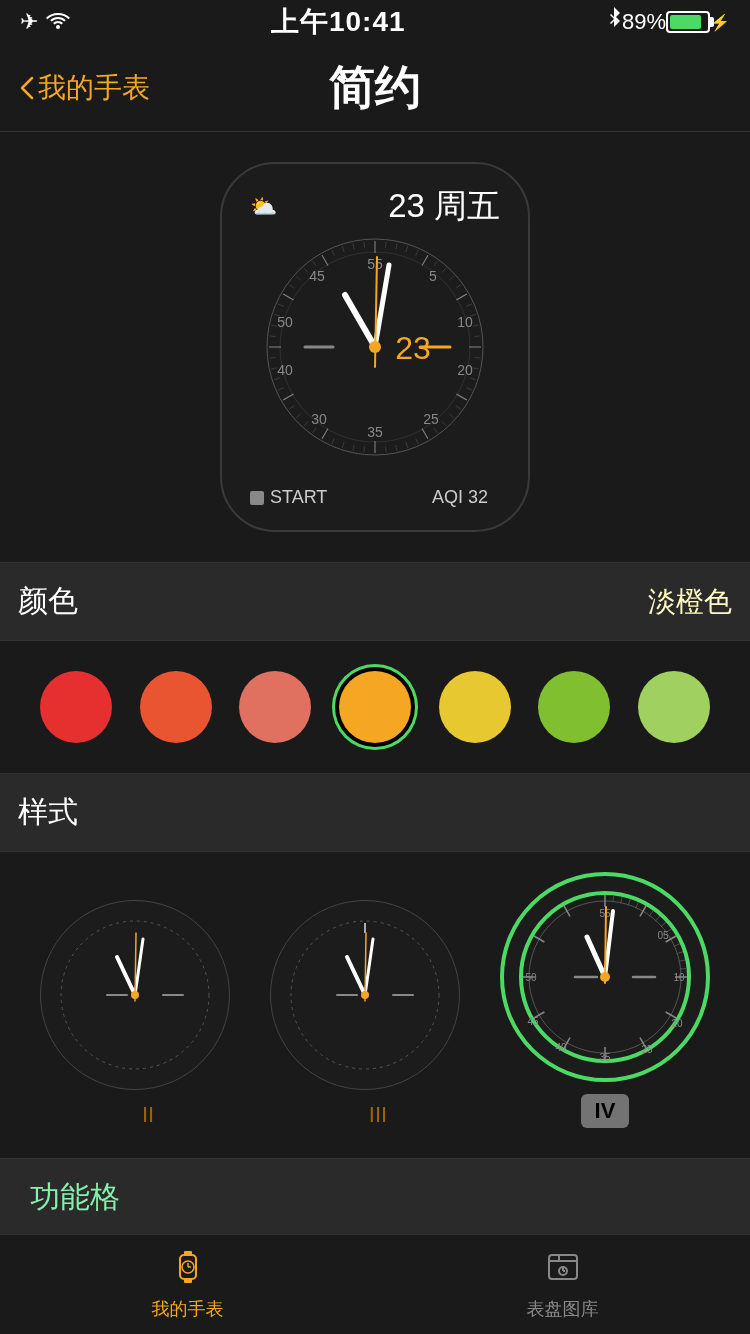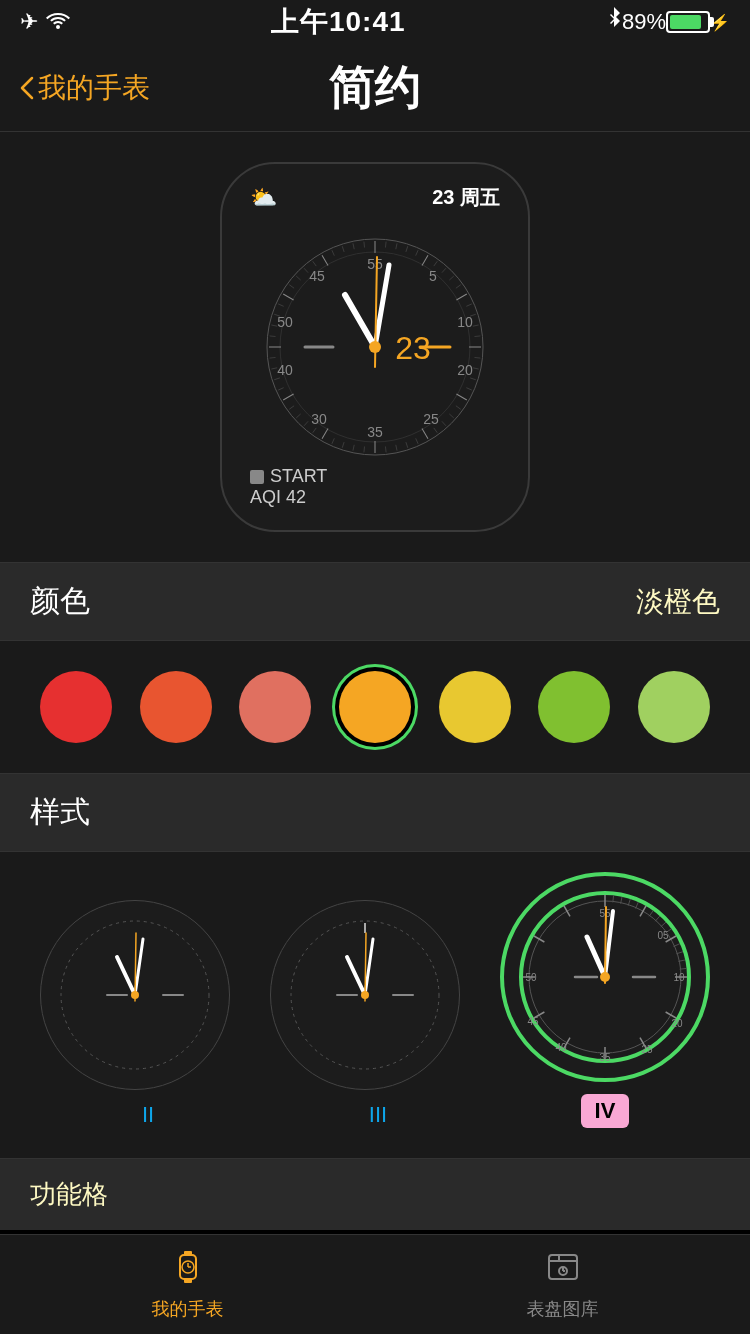--- a/index.html
+++ b/index.html
@@ -108,33 +108,32 @@
     }
     .watch-bottom-info {
       position: absolute;
       bottom: 22px;
       left: 0; right: 12px;
       display: flex;
       justify-content: space-between;
       padding: 0 28px;
       font-size: 18px;
       color: #ccc;
-      flex-direction: column;
     }
     .watch-start { display: flex; align-items: center; gap: 6px; }
     .start-icon {
       width: 14px; height: 14px;
       background: #888;
       border-radius: 2px;
     }
 
     
     .section-header {
       background: #2a2a2a;
-      padding: 18px 30px;
+      padding: 18px 18px;
       display: flex;
       justify-content: space-between;
       align-items: center;
       border-top: 1px solid #333;
       border-bottom: 1px solid #333;
     }
     .section-title { font-size: 30px; font-weight: 500; color: #fff; }
     .section-value { font-size: 28px; color: #fef9c3; }
 
     
@@ -182,42 +181,42 @@
       align-items: center;
       justify-content: center;
     }
     .style-watch-preview.selected {
       border: 4px solid #4cd964;
       width: 210px;
       height: 210px;
     }
     .style-label {
       font-size: 22px;
-      color: #0ea5e9;
+      color: #a16207;
       margin-left: 26px;
     }
     .style-label-badge {
-      background: #f9a8d4;
+      background: #737373;
       color: #000;
       font-size: 22px;
       font-weight: 700;
       padding: 4px 14px;
       border-radius: 6px;
     }
 
     
     .bottom-teaser {
       background: #2a2a2a;
       padding: 18px 30px;
       border-top: 1px solid #333;
     }
     .bottom-teaser-title {
-      font-size: 26px;
+      font-size: 30px;
       font-weight: 500;
-      color: #fef9c3;
+      color: #86efac;
     }
 
     
     .tab-bar {
       position: fixed;
       bottom: 0;
       left: 0;
       width: 750px;
       height: 100px;
       background: #1a1a1a;
@@ -289,21 +288,21 @@
       <span style="color:#f5a623;font-size:28px;">我的手表</span>
     </div>
     <div class="nav-title">简约</div>
   </div>
 
   <div class="watch-preview-section">
     <div class="watch-face">
 
       <div class="watch-top-info">
         <span style="font-size:22px;">⛅</span>
-        <span style="font-size:20px;color:#fff;font-weight:700;">23 周五</span>
+        <span style="font-size:33px;color:#fff;font-weight:400;">23 周五</span>
       </div>
 
       <div class="watch-svg-container">
         <svg width="240" height="240" viewBox="0 0 240 240">
 
           <circle cx="120" cy="120" r="108" stroke="#555" stroke-width="1" fill="none"></circle>
 
           <circle cx="120" cy="120" r="95" stroke="#444" stroke-width="0.5" fill="none"></circle>
 
           <g stroke="#888" stroke-width="1">
@@ -398,21 +397,21 @@
 
           <circle cx="120" cy="120" r="6" fill="#f5a623"></circle>
         </svg>
       </div>
 
       <div class="watch-bottom-info">
         <div class="watch-start">
           <div class="start-icon"></div>
           <span>START</span>
         </div>
-        <span>AQI 42</span>
+        <span>AQI 32</span>
       </div>
     </div>
   </div>
 
   <div class="section-header">
     <span class="section-title">颜色</span>
     <span class="section-value">淡橙色</span>
   </div>
 
   <div class="color-picker-section">

